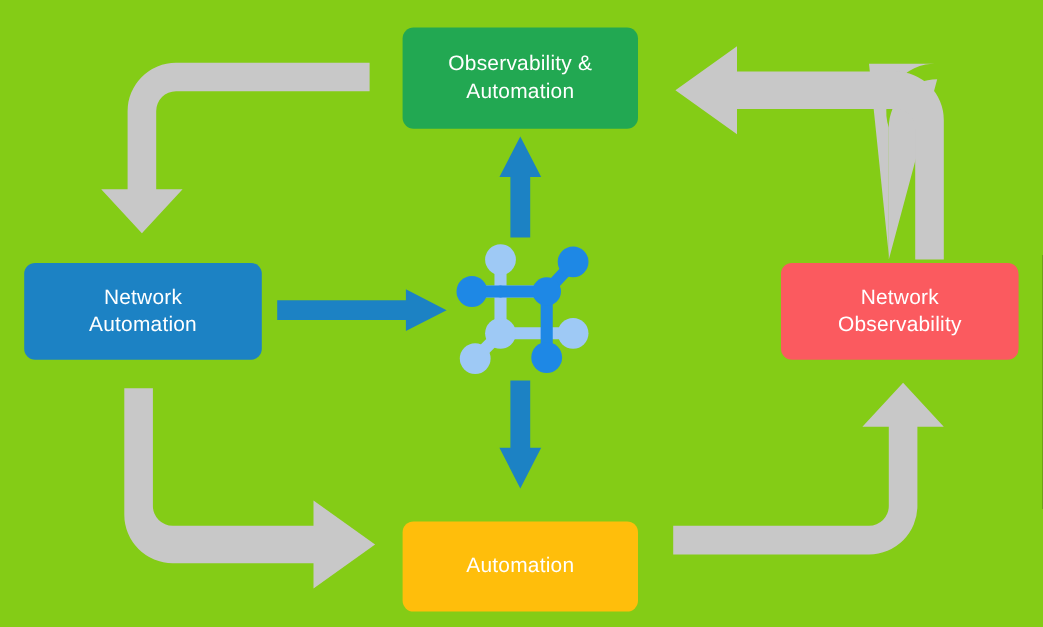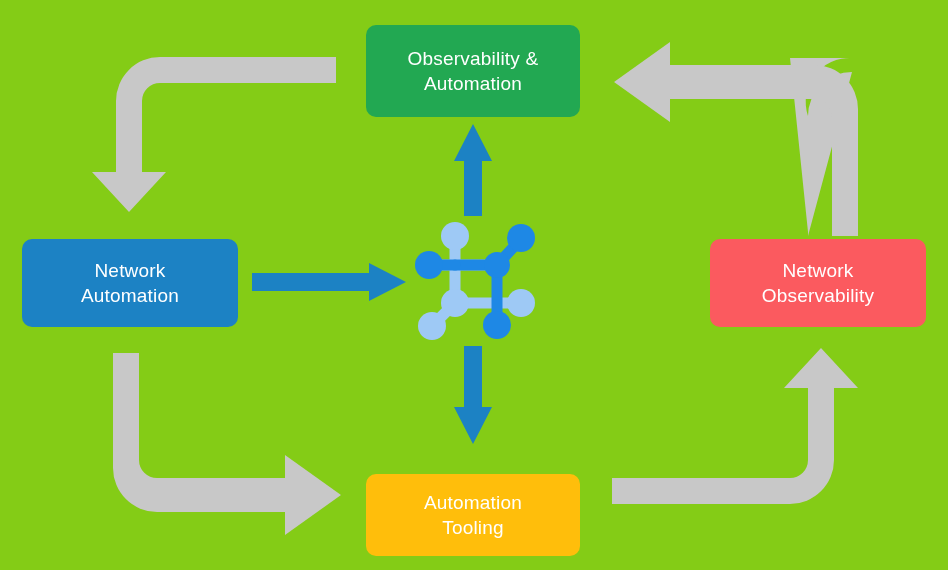--- a/index.html
+++ b/index.html
@@ -96,17 +96,16 @@
   <div class="box" id="box-infrastructure" style="background:#FB5A5F">
     <span>
         <span style="display: block;">Network</span>
         <span style="display: block;">Observability</span>
       </span>
   </div>
 
   <div class="box" id="box-automation" style="background:#FFBE0B">
     <span>
         <span style="display: block;">Automation</span>
-        <span style="display: block;">Tooling</span>
       </span>
   </div>
 
 </div>
 
 </body></html>

